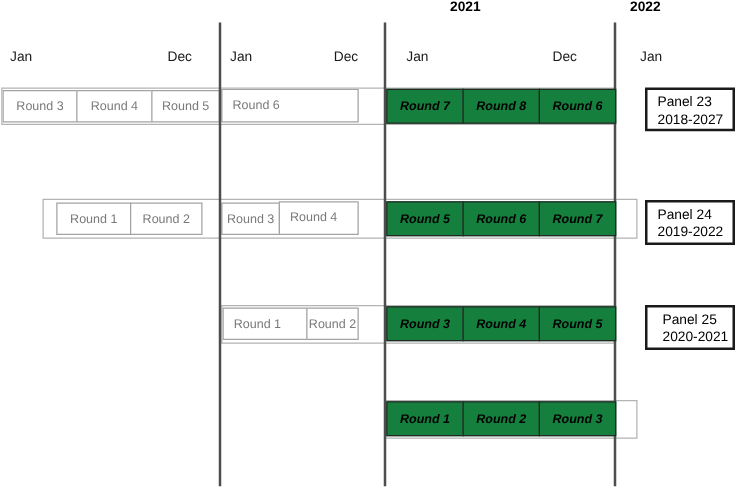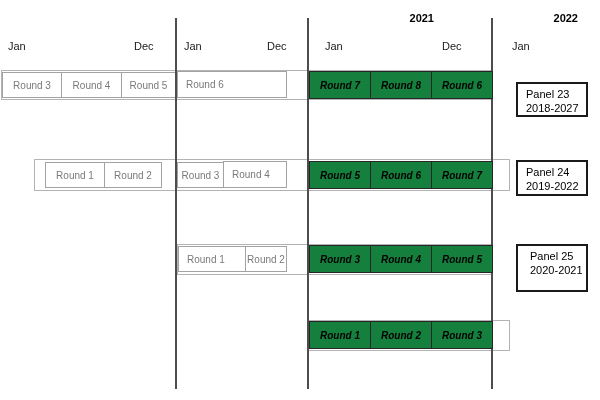--- a/index.html
+++ b/index.html
@@ -2,21 +2,21 @@
 <html><head>
 <meta charset="utf-8">
 <style>
   html, body { margin: 0; padding: 0; background: #fff; }
   .stage {
     position: relative; width: 600px; height: 400px;
     background: #fff; overflow: hidden;
     font-family: "Liberation Sans", sans-serif;
   }
   .vline { position: absolute; top: 18px; height: 371px; width: 2px; background: #4d4d4d; z-index: 3; }
-  .year  { position: absolute; top: 12px; width: 74px; text-align: right; font-size: 11px; font-weight: bold; color: #000; z-index: 1; }
+  .year  { position: absolute; top: 0; width: 74px; text-align: left; font-size: 11px; font-weight: bold; color: #000; z-index: 1; }
   .month { position: absolute; top: 40px; font-size: 11px; color: #1a1a1a; z-index: 1; white-space: nowrap; }
   .prow  { position: absolute; background: #fff; border: 1px solid #b3b3b3; box-sizing: border-box; z-index: 1; }
   .wbox  { position: absolute; background: #fff; border: 1px solid #a3a3a3; box-sizing: border-box; z-index: 2;
            font-size: 10px; color: #7a7a7a; display: flex; align-items: center; justify-content: center; white-space: nowrap; }
   .wbox.left-text { justify-content: flex-start; padding-left: 8px; }
   .gbox  { position: absolute; background: #15803d; border: 1.5px solid #262626; box-sizing: border-box; z-index: 4;
            font-size: 10px; font-weight: bold; font-style: italic; color: #000;
            display: flex; align-items: center; justify-content: center; white-space: nowrap; }
   .panelbox { position: absolute; left: 516px; width: 72px; background: #fff; border: 2px solid #1a1a1a;
            box-sizing: border-box; z-index: 4; font-size: 11px; color: #000; line-height: 14px;
@@ -43,21 +43,21 @@
   <div class="month" style="left:512px;">Jan</div>
 
   <div class="prow" style="left:1px; top:70px; width:491px; height:30px;"></div>
   <div class="wbox" style="left:2px;   top:72px; width:60px;  height:26px;">Round 3</div>
   <div class="wbox" style="left:61px;  top:72px; width:61px;  height:26px;">Round 4</div>
   <div class="wbox" style="left:121px; top:72px; width:55px;  height:26px;">Round 5</div>
   <div class="wbox left-text" style="left:177px; top:71px; width:110px; height:27px;">Round 6</div>
   <div class="gbox" style="left:309px; top:71px; width:62px; height:28px;">Round 7</div>
   <div class="gbox" style="left:370px; top:71px; width:62px; height:28px;">Round 8</div>
   <div class="gbox" style="left:431px; top:71px; width:62px; height:28px;">Round 6</div>
-  <div class="panelbox" style="top:82px; height:35px;">
+  <div class="panelbox" style="top:70px; height:35px;">
     <div>Panel 23</div>
     <div>2018-2027</div>
   </div>
 
   <div class="prow" style="left:34px; top:159px; width:476px; height:32px;"></div>
   <div class="wbox" style="left:45px;  top:162px; width:60px; height:26px;">Round 1</div>
   <div class="wbox" style="left:104px; top:162px; width:58px; height:26px;">Round 2</div>
   <div class="wbox" style="left:177px; top:162px; width:47px; height:26px;">Round 3</div>
   <div class="wbox left-text" style="left:223px; top:161px; width:64px; height:27px;">Round 4</div>
   <div class="gbox" style="left:309px; top:161px; width:62px; height:28px;">Round 5</div>
@@ -67,21 +67,21 @@
     <div>Panel 24</div>
     <div>2019-2022</div>
   </div>
 
   <div class="prow" style="left:177px; top:244px; width:315px; height:31px;"></div>
   <div class="wbox left-text" style="left:178px; top:246px; width:68px; height:26px;">Round 1</div>
   <div class="wbox" style="left:245px; top:246px; width:42px; height:26px;">Round 2</div>
   <div class="gbox" style="left:309px; top:245px; width:62px; height:28px;">Round 3</div>
   <div class="gbox" style="left:370px; top:245px; width:62px; height:28px;">Round 4</div>
   <div class="gbox" style="left:431px; top:245px; width:62px; height:28px;">Round 5</div>
-  <div class="panelbox" style="top:244px; height:48px;padding-left:12px;">
+  <div class="panelbox" style="top:244px; height:36px;padding-left:12px;">
     <div>Panel 25</div>
     <div>2020-2021</div>
   </div>
 
   <div class="prow" style="left:308px; top:320px; width:202px; height:31px;"></div>
   <div class="gbox" style="left:309px; top:321px; width:62px; height:28px;">Round 1</div>
   <div class="gbox" style="left:370px; top:321px; width:62px; height:28px;">Round 2</div>
   <div class="gbox" style="left:431px; top:321px; width:62px; height:28px;">Round 3</div>
 
 </div>

